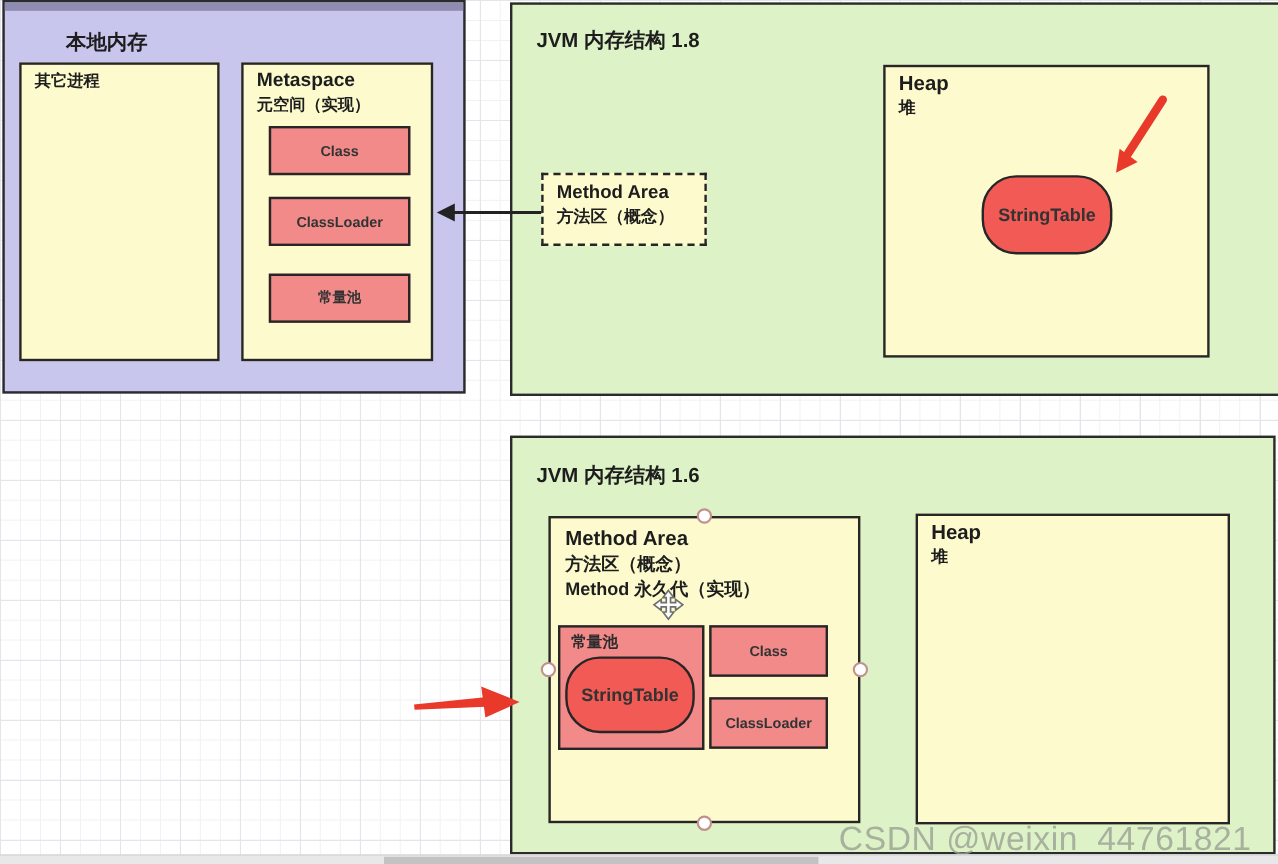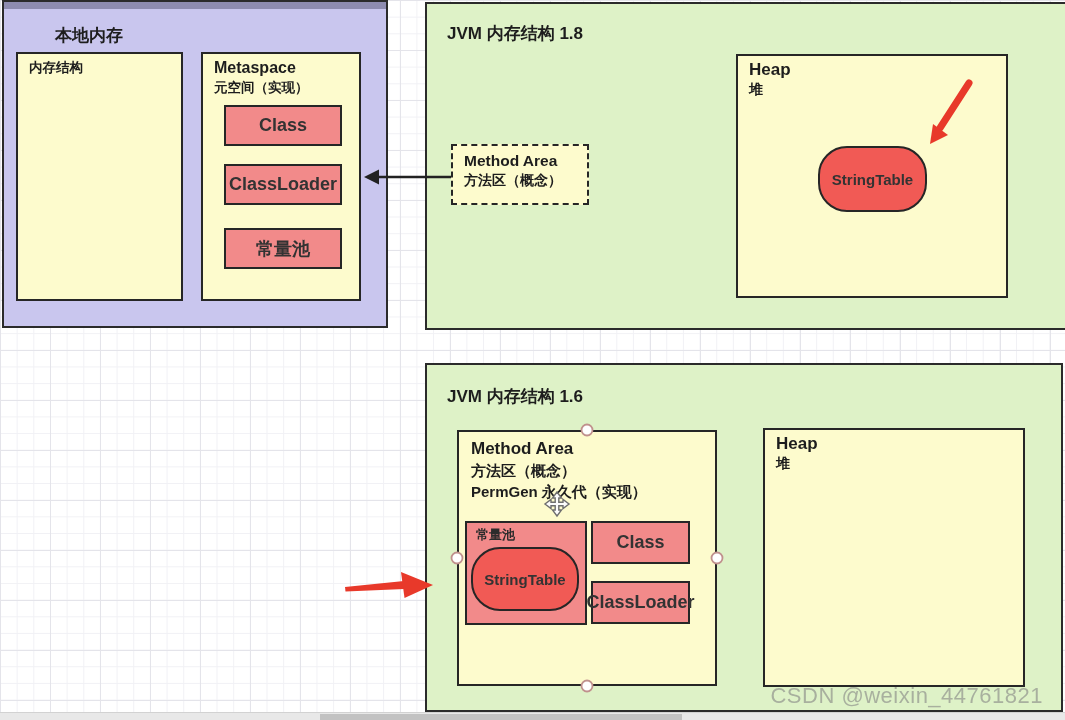--- a/index.html
+++ b/index.html
@@ -27,50 +27,50 @@
 
   .box { position:absolute; border:2px solid #262626; }
   .yellow { background:#fdfbcd; }
   .salmon { background:#f28a8a; }
   .redbox { background:#f15a55;border-radius:29px; }
 
   .box-head { font-weight:bold; font-size:16px; color:#1d1d1d; padding:3px 0 0 11px; line-height:21px; }
   .box-sub  { font-weight:bold; font-size:13.5px; color:#1d1d1d; padding:0 0 0 11px; line-height:19px; }
 
   .center-label { display:flex; align-items:center; justify-content:center;
-                  font-weight:bold; font-size:18px; color:#333; }
+                  font-weight:bold; font-size:12px; color:#333; }
 
   .dashed { border-style:dashed; }
 
   .ma16-line1 { font-weight:bold; font-size:17px; line-height:23px; padding:5px 0 0 12px; color:#1d1d1d;}
   .ma16-line  { font-weight:bold; font-size:15px; line-height:21px; padding:0 0 0 12px; color:#1d1d1d;}
 
   .cp-label { font-weight:bold; font-size:13px; color:#2c2c2c; padding:3px 0 0 9px; }
 
   .svg-overlay { position:absolute; left:0; top:0; width:1065px; height:720px;
                  pointer-events:none; z-index:5; }
 
   .watermark { position:absolute; right:22px; top:683px; z-index:6;
-               font-size:22px; color:#9ba095; opacity:.8; letter-spacing:.5px; }
+               font-size:28px; color:#9ba095; opacity:.8; letter-spacing:.5px; }
 
   .scrollbar { position:absolute; left:0; right:0; bottom:0; height:8px;
                background:#e8e8e8; border-top:1px solid #d2d2d2; z-index:7; }
   .scroll-thumb { position:absolute; left:320px; width:362px; top:1px; bottom:0; background:#c2c2c2; }
 </style>
 </head>
 <body>
 
 <div class="canvas">
 
   <div class="panel panel-purple">
     <div class="purple-top-shade"></div>
     <div class="panel-title" style="left:51px; top:22px;">本地内存</div>
 
     <div class="box yellow" style="left:12px; top:50px; width:167px; height:249px;">
-      <div class="box-sub" style="padding-top:4px;">内存结构</div>
+      <div class="box-sub" style="padding-top:4px;">其它进程</div>
     </div>
 
     <div class="box yellow" style="left:197px; top:50px; width:160px; height:249px;">
       <div class="box-head">Metaspace</div>
       <div class="box-sub">元空间（实现）</div>
 
       <div class="box salmon center-label" style="left:21px; top:51px; width:118px; height:41px;">
         <span>Class</span>
       </div>
       <div class="box salmon center-label" style="left:21px; top:110px; width:118px; height:41px;">
@@ -99,21 +99,21 @@
       </div>
     </div>
   </div>
 
   <div class="panel panel-green-16">
     <div class="panel-title" style="left:20px; top:20px;">JVM 内存结构 1.6</div>
 
     <div class="box yellow" style="left:30px; top:65px; width:260px; height:256px;">
       <div class="ma16-line1">Method Area</div>
       <div class="ma16-line">方法区（概念）</div>
-      <div class="ma16-line">PermGen 永久代（实现）</div>
+      <div class="ma16-line">Method 永久代（实现）</div>
 
       <div class="box salmon" style="left:6px; top:89px; width:122px; height:104px;">
         <div class="cp-label">常量池</div>
         <div class="box redbox center-label" style="left:4px; top:24px; width:108px; height:64px; font-size:15px;">
           <span>StringTable</span>
         </div>
       </div>
 
       <div class="box salmon center-label" style="left:132px; top:89px; width:99px; height:43px;">
         <span>Class</span>

